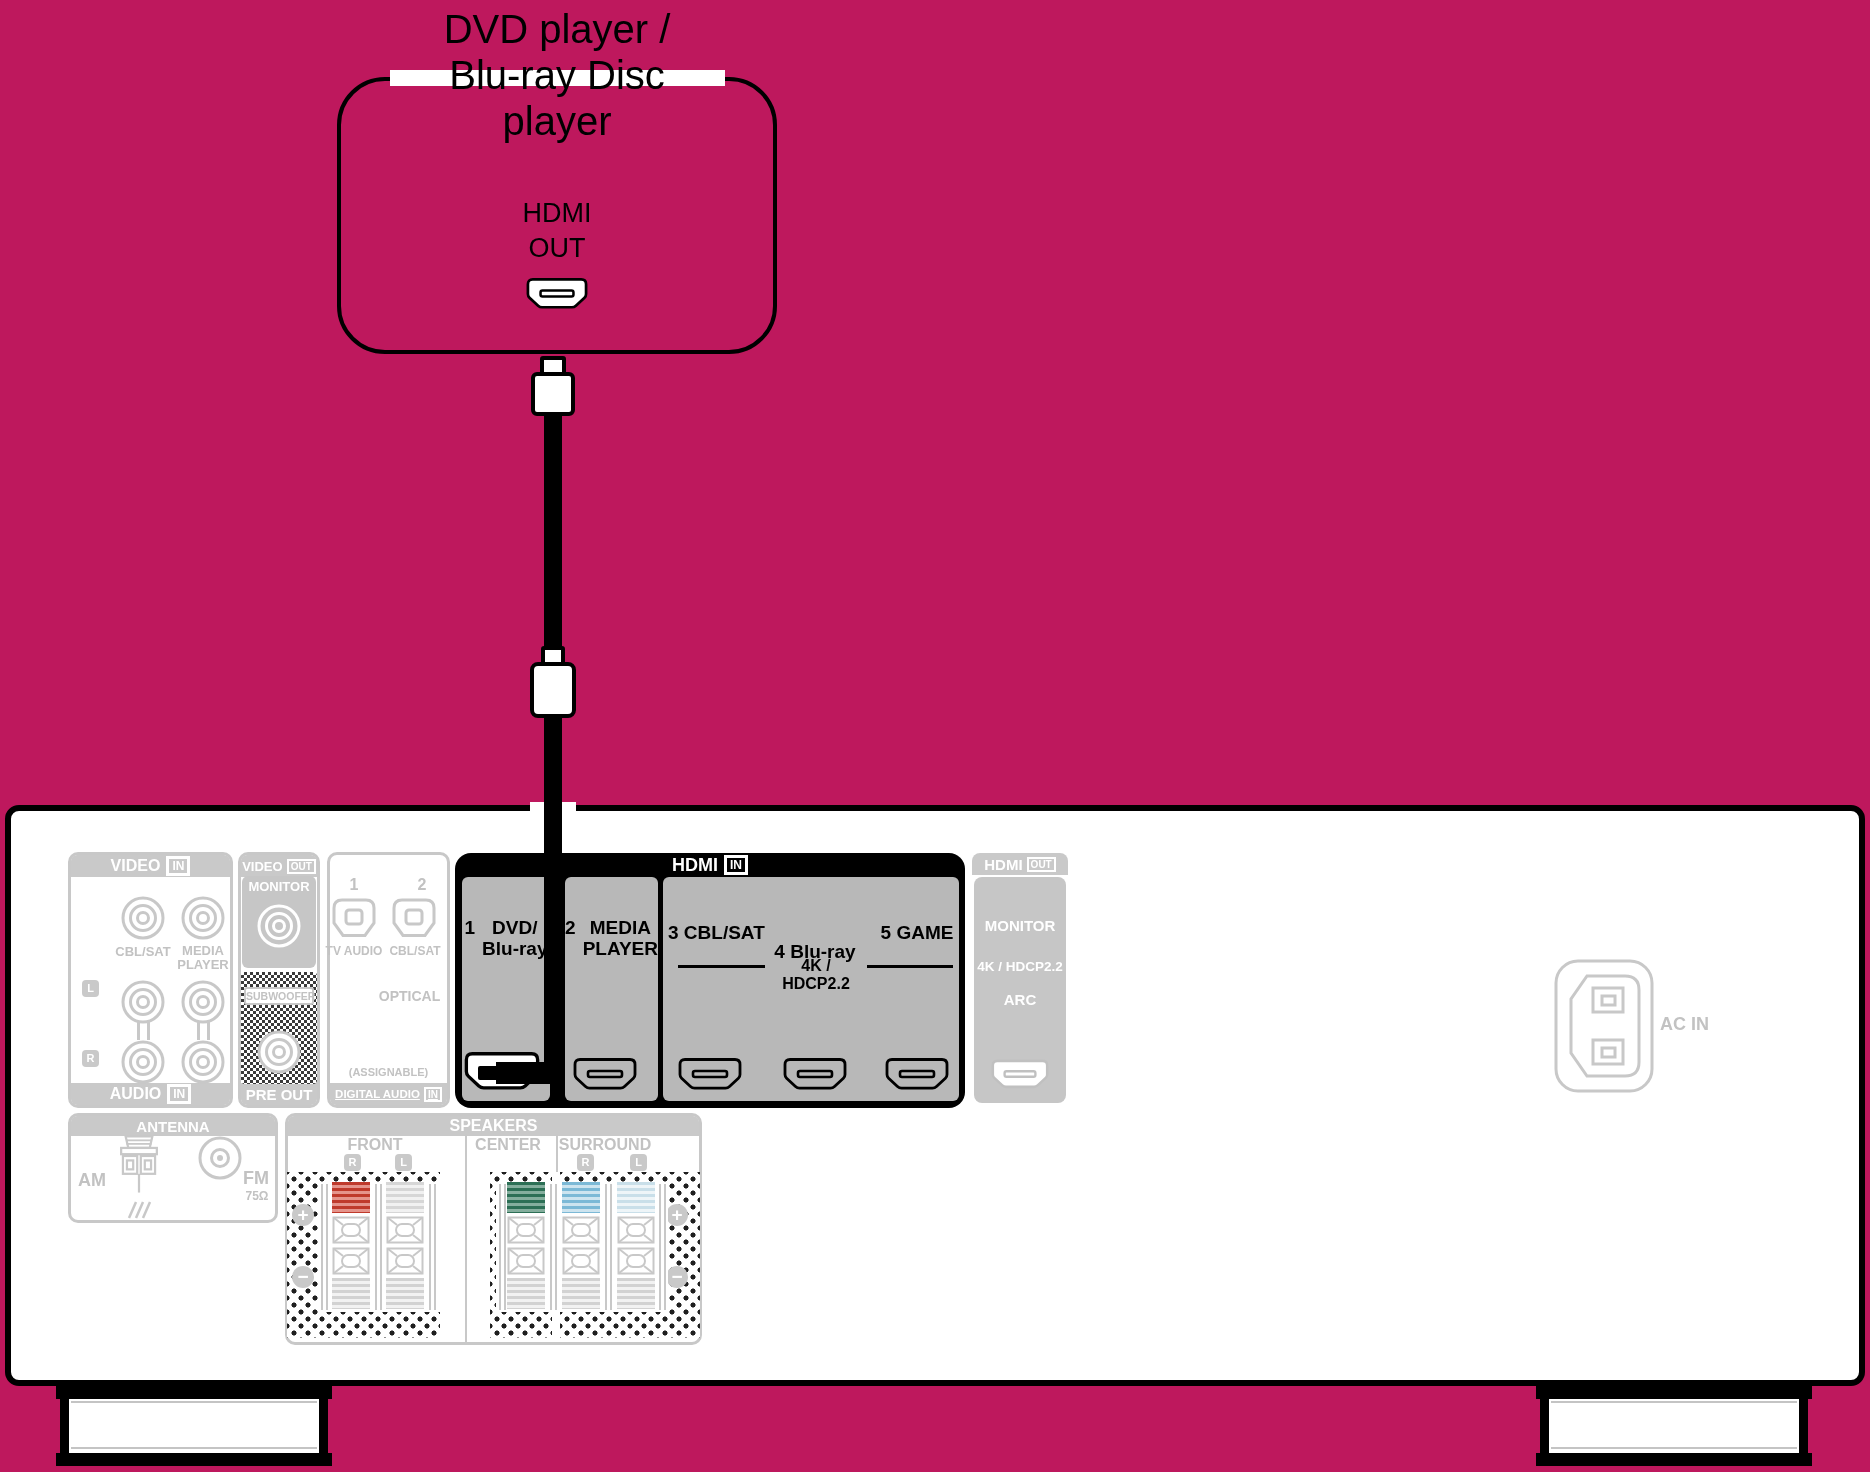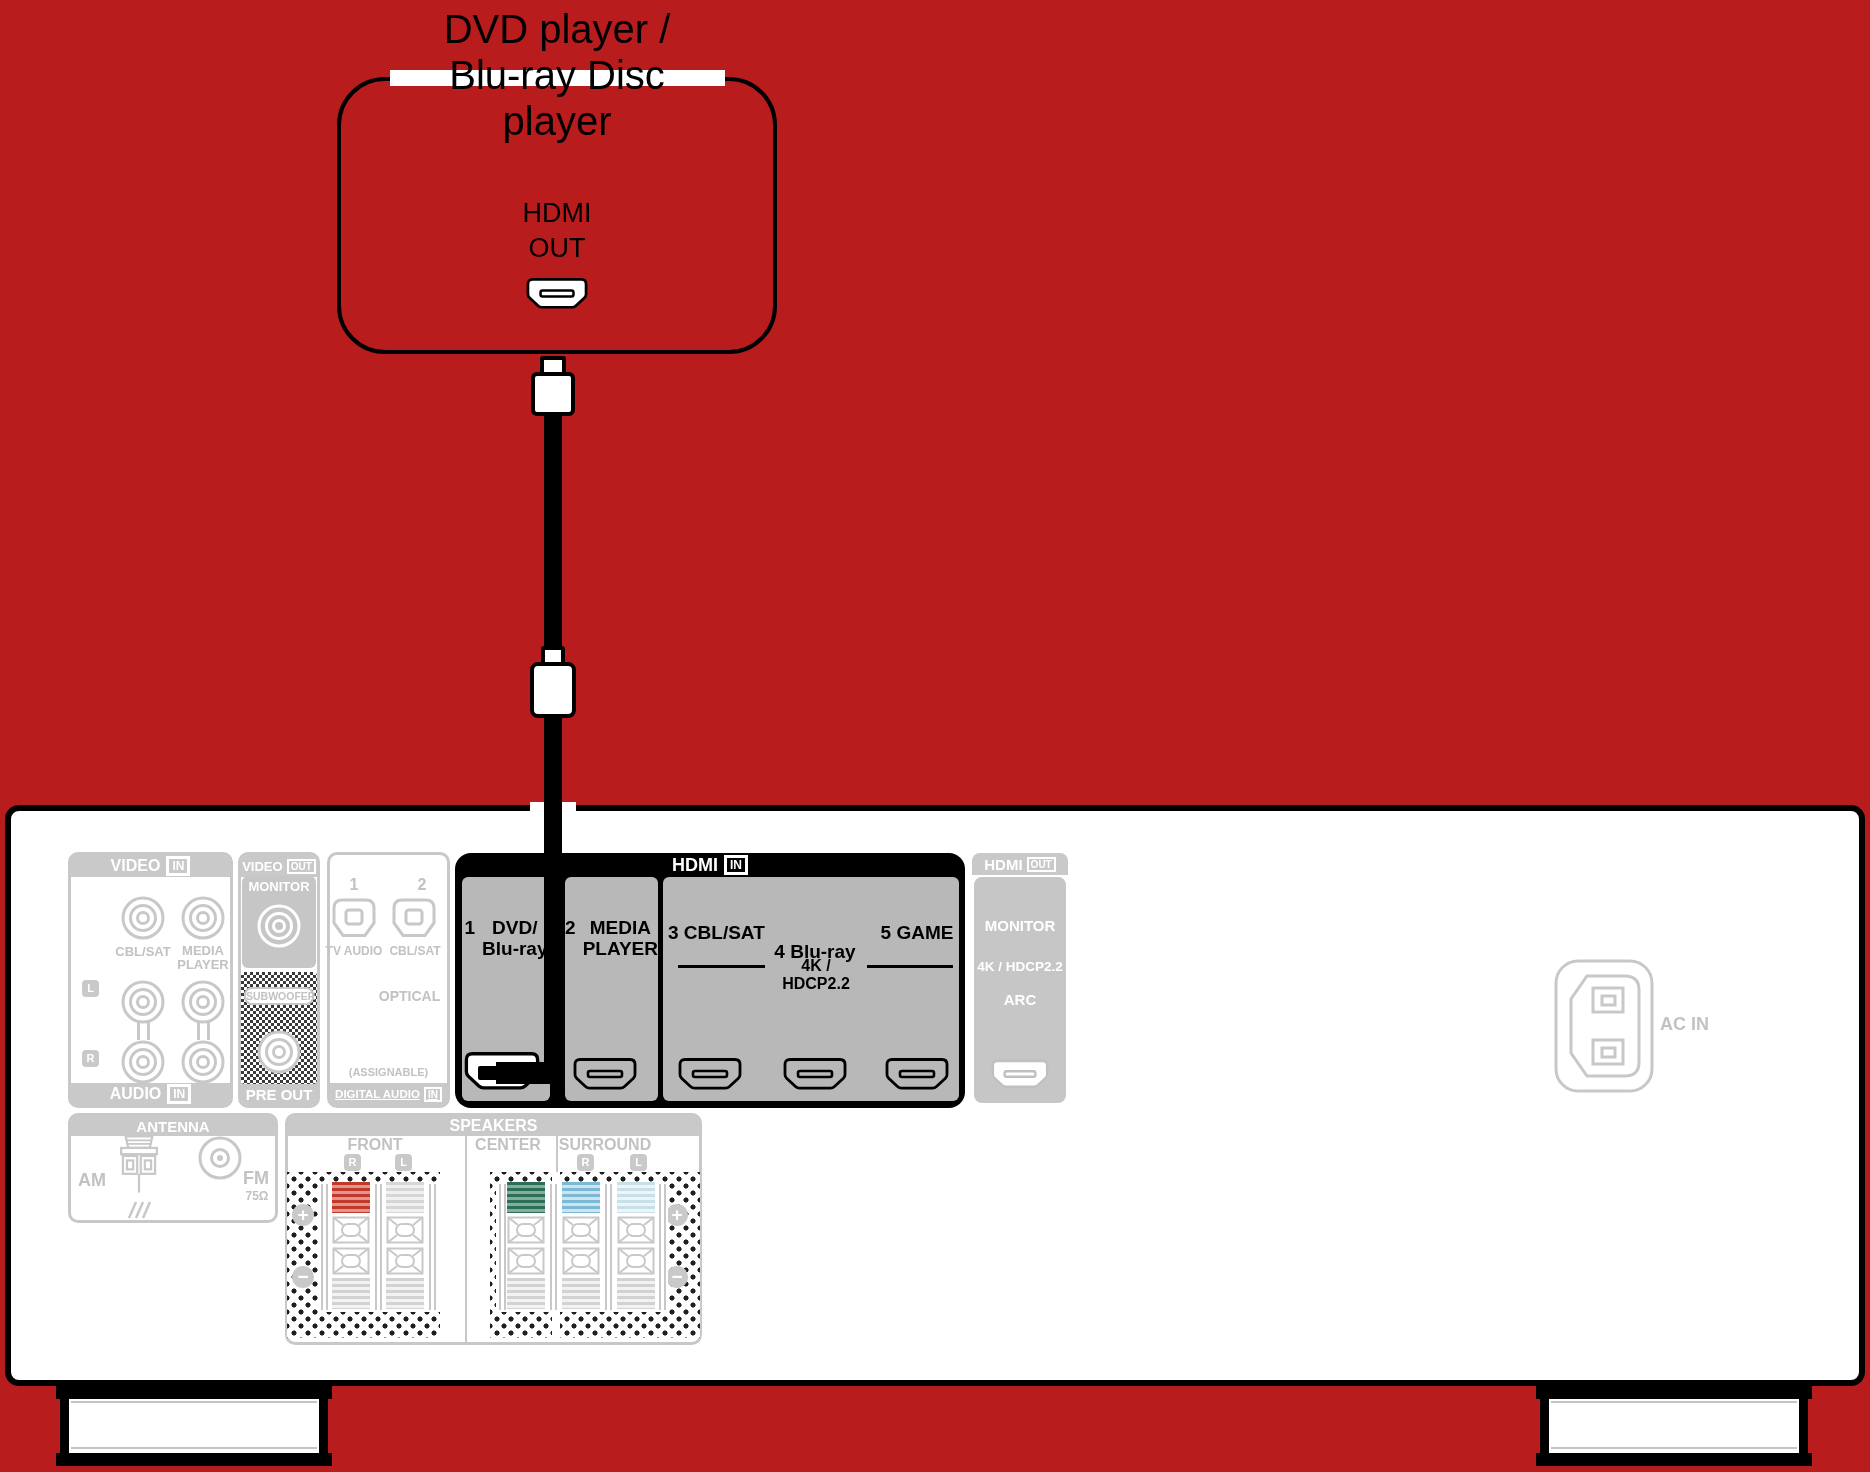--- a/index.html
+++ b/index.html
@@ -1,18 +1,18 @@
 <!DOCTYPE html>
 <html><head>
 <meta charset="utf-8">
 <style>
   * { margin:0; padding:0; box-sizing:border-box; }
   html,body { background:#fff; }
   .stage {
-    position:relative; width:1870px; height:1472px; background:#b91c1c;
+    position:relative; width:1870px; height:1472px; background:#be185d;
     font-family:"Liberation Sans", sans-serif; overflow:hidden;
     --ghost:#c8c8c8; --ghost-text:#c2c2c2; --bar:#c9c9c9; --panel:#b8b8b8; --outpanel:#c6c6c6;
   }
   .abs { position:absolute; }
 
   
   .device-box { left:337px; top:77px; width:440px; height:277px; border:4px solid #000; border-radius:48px; background:transparent; }
   .title-mask { left:390px; top:70px; width:335px; height:16px; background:#fff; }
   .device-title { left:317px; top:6px; width:480px; text-align:center; font-size:40px; line-height:46px; color:#000; }
   .device-port-label { left:437px; top:196px; width:240px; text-align:center; font-size:27px; line-height:35px; color:#000; }
@@ -243,21 +243,21 @@
     </div>
     <div class="gbar bot" style="height:22px;font-size:15px;">PRE OUT</div>
   </div>
   <div class="abs" style="left:242px;top:876px;width:74px;height:92px;background:var(--outpanel);border-radius:6px;">
     <div style="position:absolute;top:3px;width:100%;text-align:center;color:#fff;font-weight:bold;font-size:13px;">MONITOR</div>
   </div>
   <svg class="icon rca-white" style="left:256px;top:903px;width:46px;height:46px;">
       <use href="#sym-rca"></use>
     </svg>
   <div class="abs checker" style="left:241px;top:972px;width:76px;height:112px;border-radius:4px;">
-    <div style="position:absolute;left:3px;right:3px;top:15px;height:18px;background:#fff;border:2px solid var(--ghost);border-radius:8px;color:var(--ghost-text);font-weight:bold;font-size:10.5px;line-height:14px;text-align:center;">SUBWOOFER</div>
+    <div style="position:absolute;left:3px;right:3px;top:15px;height:18px;background:#fff;border:2px solid var(--ghost);border-radius:3px;color:var(--ghost-text);font-weight:bold;font-size:10.5px;line-height:14px;text-align:center;">SUBWOOFER</div>
   </div>
   <svg class="icon rca-sub" style="left:256px;top:1029px;width:46px;height:46px;">
       <use href="#sym-rca"></use>
     </svg>
 
   <div class="abs gbox" style="left:327px;top:852px;width:123px;height:256px;">
     <div class="gbar bot" style="height:22px;font-size:11.5px;text-decoration:underline;">
       <span>DIGITAL AUDIO</span>
       <span class="badge badge-sm">IN</span>
     </div>

